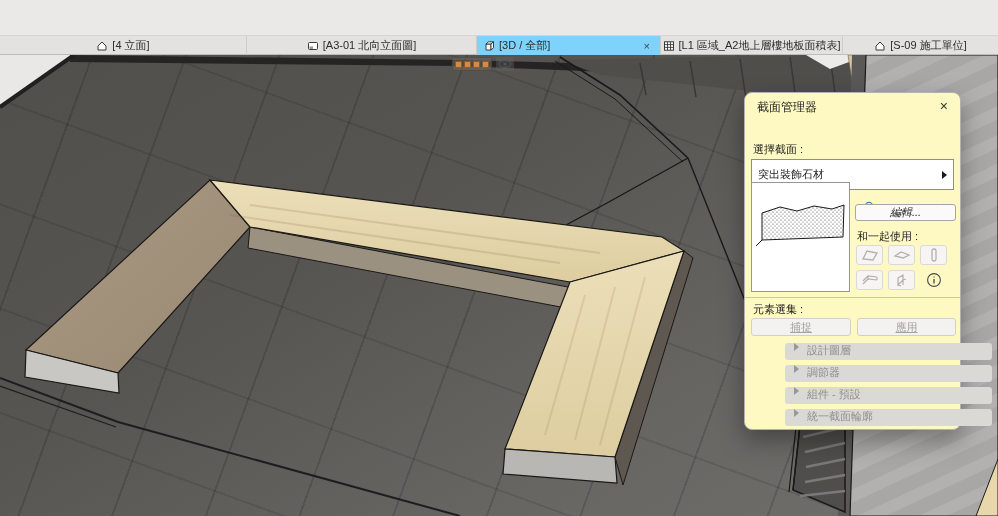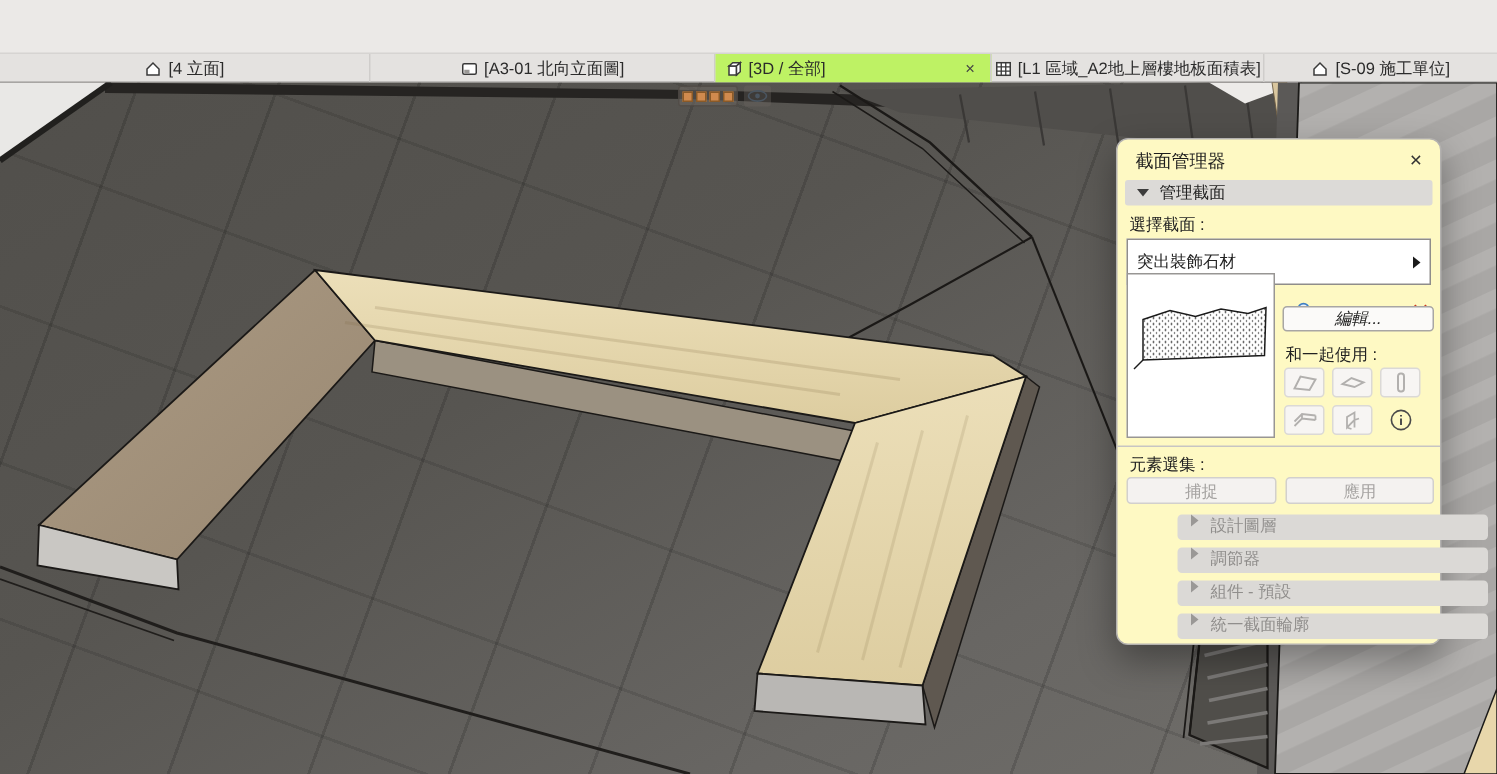--- a/index.html
+++ b/index.html
@@ -7,21 +7,21 @@
     font-family:"Liberation Sans", sans-serif; background:#ebe9e7; }
 
   
   .top-strip { position:absolute; left:0; top:0; width:998px; height:36px;
     background:#ebe9e7; border-bottom:1px solid #d6d4d2; }
   .tab-bar { position:absolute; left:0; top:36px; width:998px; height:19px;
     background:#e4e2e0; display:flex; border-bottom:1px solid #bebcba; }
   .tab { height:19px; display:flex; align-items:center; justify-content:center;
     gap:4px; font-size:11px; color:#2b2b2b; border-right:1px solid #cfcdcb;
     white-space:nowrap; overflow:hidden; padding:0 6px; cursor:default; }
-  .tab.active { background:#bef264; justify-content:flex-start; }
+  .tab.active { background:#7dd3fc; justify-content:flex-start; }
   .tab .ticon { flex:0 0 auto; display:inline-flex; }
   .tab .close { margin-left:auto; color:#444; font-size:11px; padding:0 4px; }
 
   
   .viewport { position:absolute; left:0; top:55px; width:998px; height:461px;
     background:
       repeating-linear-gradient(110deg, rgba(0,0,0,0) 0 86px, rgba(0,0,0,0.14) 86px 88px),
       repeating-linear-gradient(20deg,  rgba(0,0,0,0) 0 96px, rgba(0,0,0,0.10) 96px 98px),
       linear-gradient(150deg, #514f4b 0%, #575551 38%, #686663 72%, #716f6b 100%);
   }
@@ -64,21 +64,21 @@
     background:#fbfaf9; border:1px solid #a8a6a4; border-radius:3px;
     display:flex; align-items:center; justify-content:center; color:#222;font-style:italic; }
   .use-grid { position:absolute; left:111px; top:152px; width:100px; }
   .use-row { display:flex; gap:5px; margin-bottom:5px; }
   .use-cell { width:27px; height:20px; background:#f7f5f3; border:1px solid #dbd9d6;
     border-radius:3px; display:flex; align-items:center; justify-content:center; }
   .use-cell.plain { background:transparent; border-color:transparent; }
   .divider { position:absolute; left:0; right:0; top:204px; border-top:1px solid #c7c5c3; }
   .pick-btn { position:absolute; top:225px; height:18px; background:#f4f2f0;
     border:1px solid #d2d0cd; border-radius:3px; color:#a5a3a1;
-    display:flex; align-items:center; justify-content:center; }
+    display:flex; align-items:center; justify-content:center;text-decoration:underline; }
   .collapse-bar { position:absolute; left:5px; width:207px; height:17px;
     background:#dbd9d6; border-radius:3px; display:flex; align-items:flex-start; color:#908e8c;margin-left:35px; }
 </style>
 </head>
 <body>
 
 <div class="top-strip"></div>
 
 <div class="tab-bar">
   <div class="tab" style="width:247px">
@@ -200,24 +200,20 @@
         <ellipse cx="7" cy="5" rx="6" ry="3.4" fill="none" stroke="#4a5560" stroke-width="1.1"></ellipse>
         <circle cx="7" cy="5" r="1.6" fill="#4a5560"></circle>
       </svg>
   </div>
 </div>
 
 <div class="panel">
   <div class="panel-title">截面管理器</div>
   <div class="panel-close">×</div>
 
-  <div class="sec-header">
-    <span class="tri-down"></span>
-    <span>管理截面</span>
-  </div>
 
   <div class="lbl" style="top:49px">選擇截面 :</div>
 
   <div class="dropdown">
     <span>突出裝飾石材</span>
     <span class="dd-arrow"></span>
   </div>
 
   <div class="preview">
     <svg width="97" height="108" viewBox="0 0 97 108">

